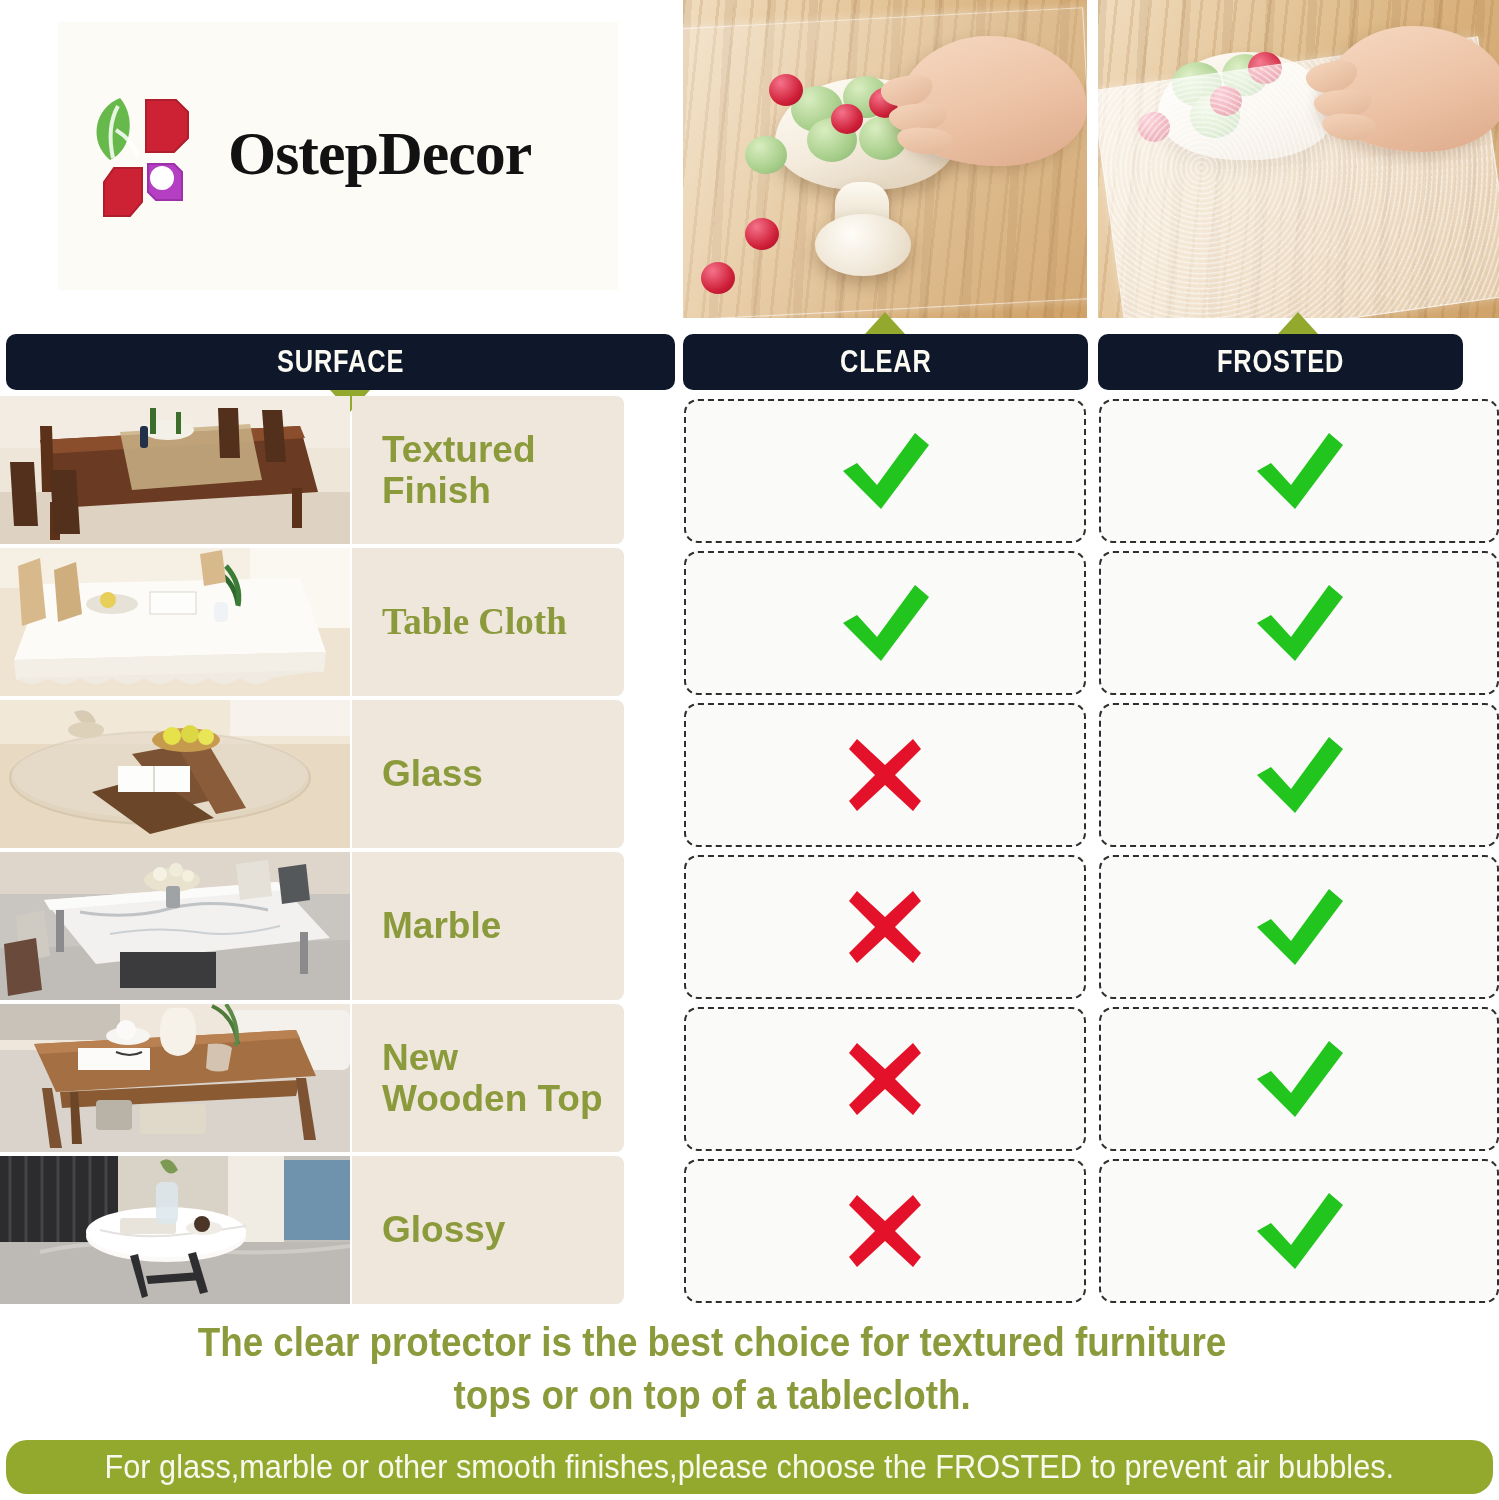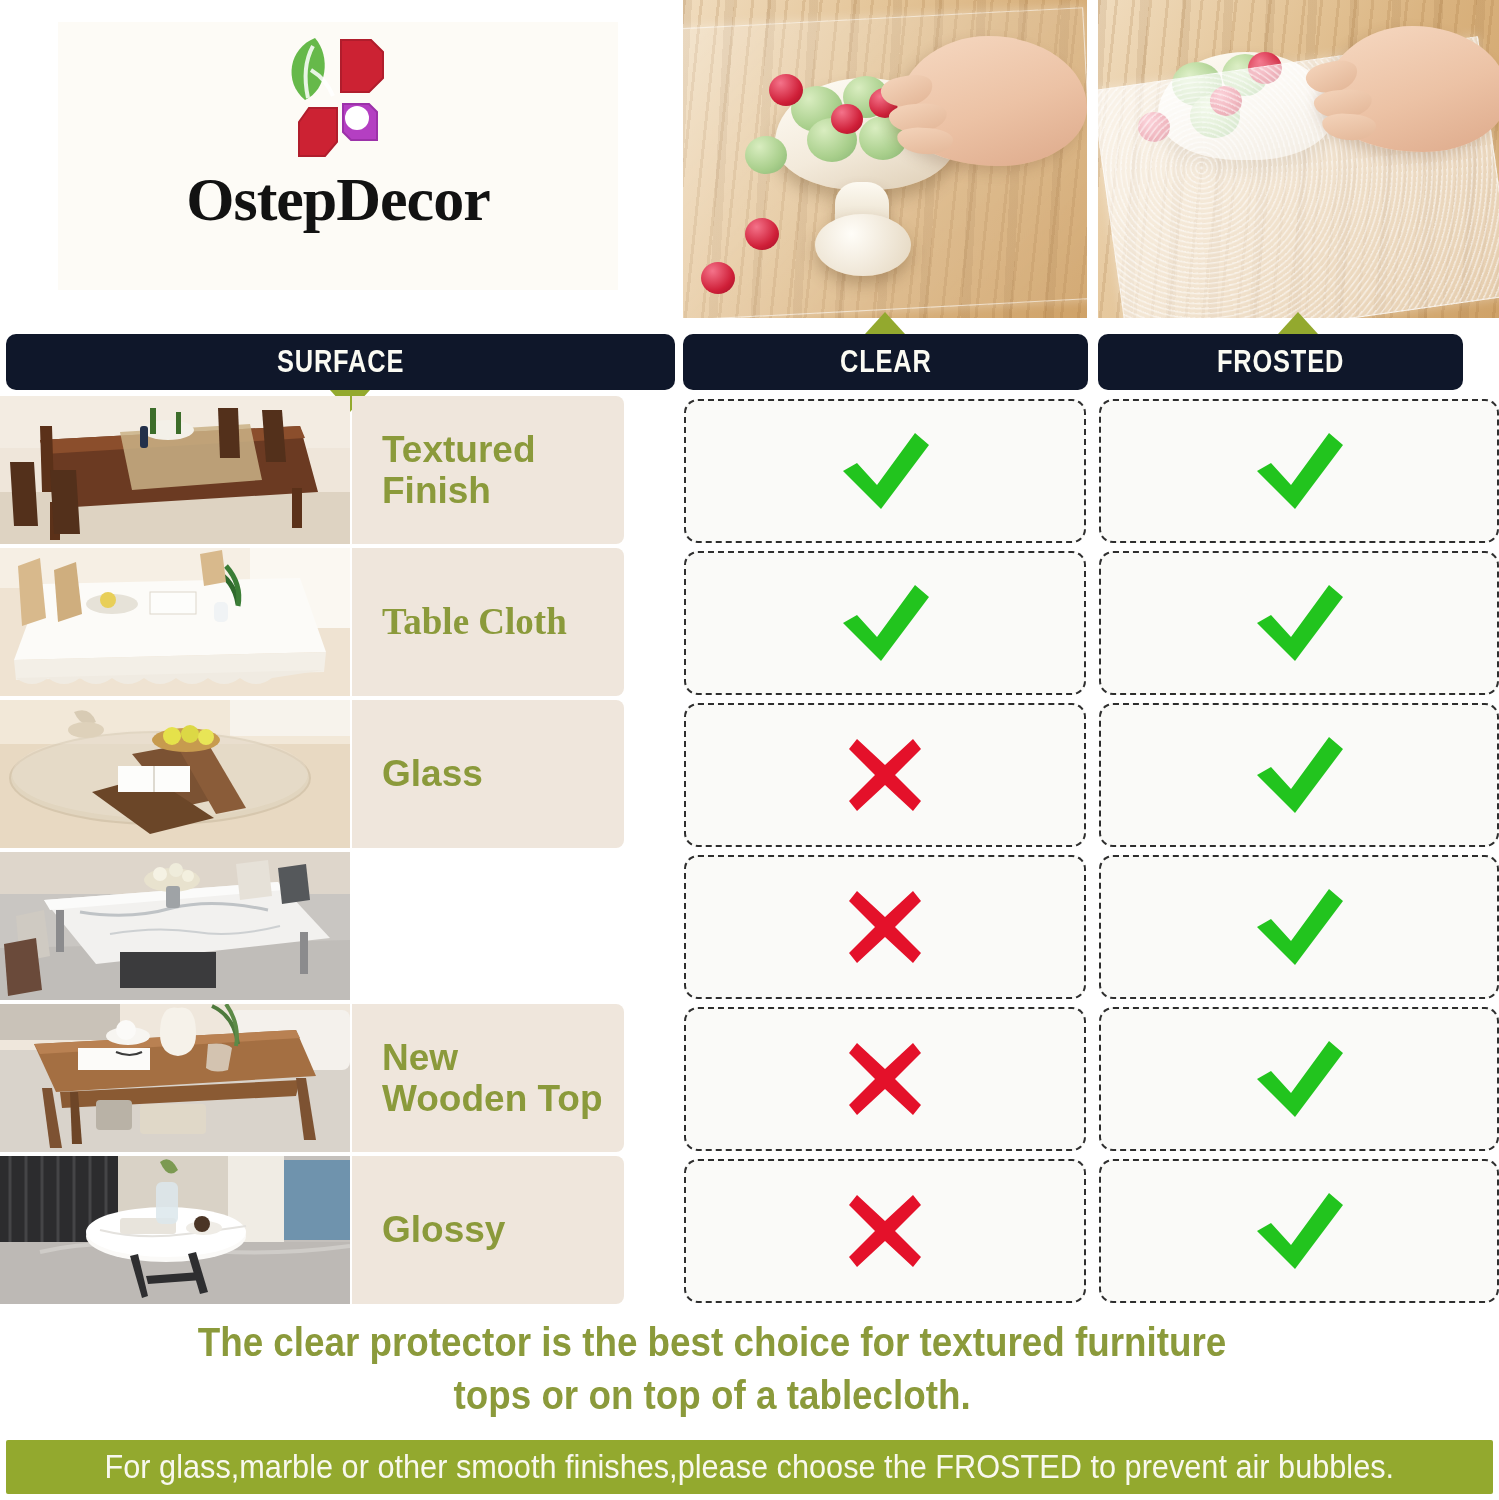--- a/index.html
+++ b/index.html
@@ -10,21 +10,21 @@
     overflow:hidden;
     position:relative;
   }
 
   
   .top-area{position:absolute;left:0;top:0;width:1499px;height:330px;}
 
   .logo-box{
     position:absolute;left:58px;top:22px;width:560px;height:268px;
     background:#fdfbf6;
-    display:flex;flex-direction:column;align-items:center;justify-content:flex-start;
+    display:flex;flex-direction:row;align-items:center;justify-content:flex-start;
   }
   .logo-mark{width:170px;height:140px;margin-top:8px;position:relative;}
   .logo-word{
     font-family:"Liberation Serif", serif;
     font-size:62px;font-weight:700;color:#121212;letter-spacing:-1px;
     margin-top:-6px;white-space:nowrap;
   }
 
   .photo{
     position:absolute;top:0;height:318px;overflow:hidden;background:#d8b98c;
@@ -131,21 +131,21 @@
   
   .statement{
     position:absolute;left:0;top:1316px;width:1424px;
     text-align:center;color:#8b9a3b;
     font-size:40px;font-weight:700;line-height:1.32;
   }
   .statement span{display:inline-block;transform:scaleX(.92);transform-origin:center;}
 
   .footer-banner{
     position:absolute;left:6px;top:1440px;width:1487px;height:54px;
-    background:#93a92e;border-radius:2px;
+    background:#93a92e;border-radius:21px;
     display:flex;align-items:center;justify-content:center;
   }
   .footer-text{
     color:#f8f8ee;font-size:33px;font-weight:400;white-space:nowrap;
     transform:scaleX(.93);transform-origin:center;
   }
 </style>
 </head>
 <body>
 
@@ -348,20 +348,23 @@
         <ellipse cx="172" cy="28" rx="28" ry="12" fill="#e8e2ce"></ellipse>
         <circle cx="160" cy="22" r="7" fill="#f5f2e4"></circle>
         <circle cx="176" cy="18" r="7" fill="#efecdb"></circle>
         <circle cx="188" cy="24" r="6" fill="#f3f0df"></circle>
         <rect x="166" y="34" width="14" height="22" rx="3" fill="#9fa3a6"></rect>
         <path d="M236 12 L268 8 L272 44 L240 48 Z" fill="#e6e1d8"></path>
         <path d="M278 16 L306 12 L310 48 L282 52 Z" fill="#55585b"></path>
         <path d="M16 64 L44 58 L50 104 L20 110 Z" fill="#cfcac2"></path>
         <path d="M4 92 L36 86 L42 138 L8 144 Z" fill="#6a4a3a"></path>
       </svg>
+    </div>
+    <div class="label-cell">
+      <div class="label-text">Marble</div>
     </div>
     <div class="mark-cell col-clear">
       <svg width="76" height="76" viewBox="0 0 76 76">
         <path d="M10 2 L38 28 L66 2 L74 12 L48 38 L74 64 L66 74 L38 48 L10 74 L2 64 L28 38 L2 12 Z" fill="#e4112a"></path>
       </svg>
     </div>
     <div class="mark-cell col-frosted">
       <svg width="96" height="84" viewBox="0 0 96 84">
         <path d="M6 42 L20 34 L40 56 L78 4 L92 16 L44 80 Z" fill="#22c41e"></path>
       </svg>

